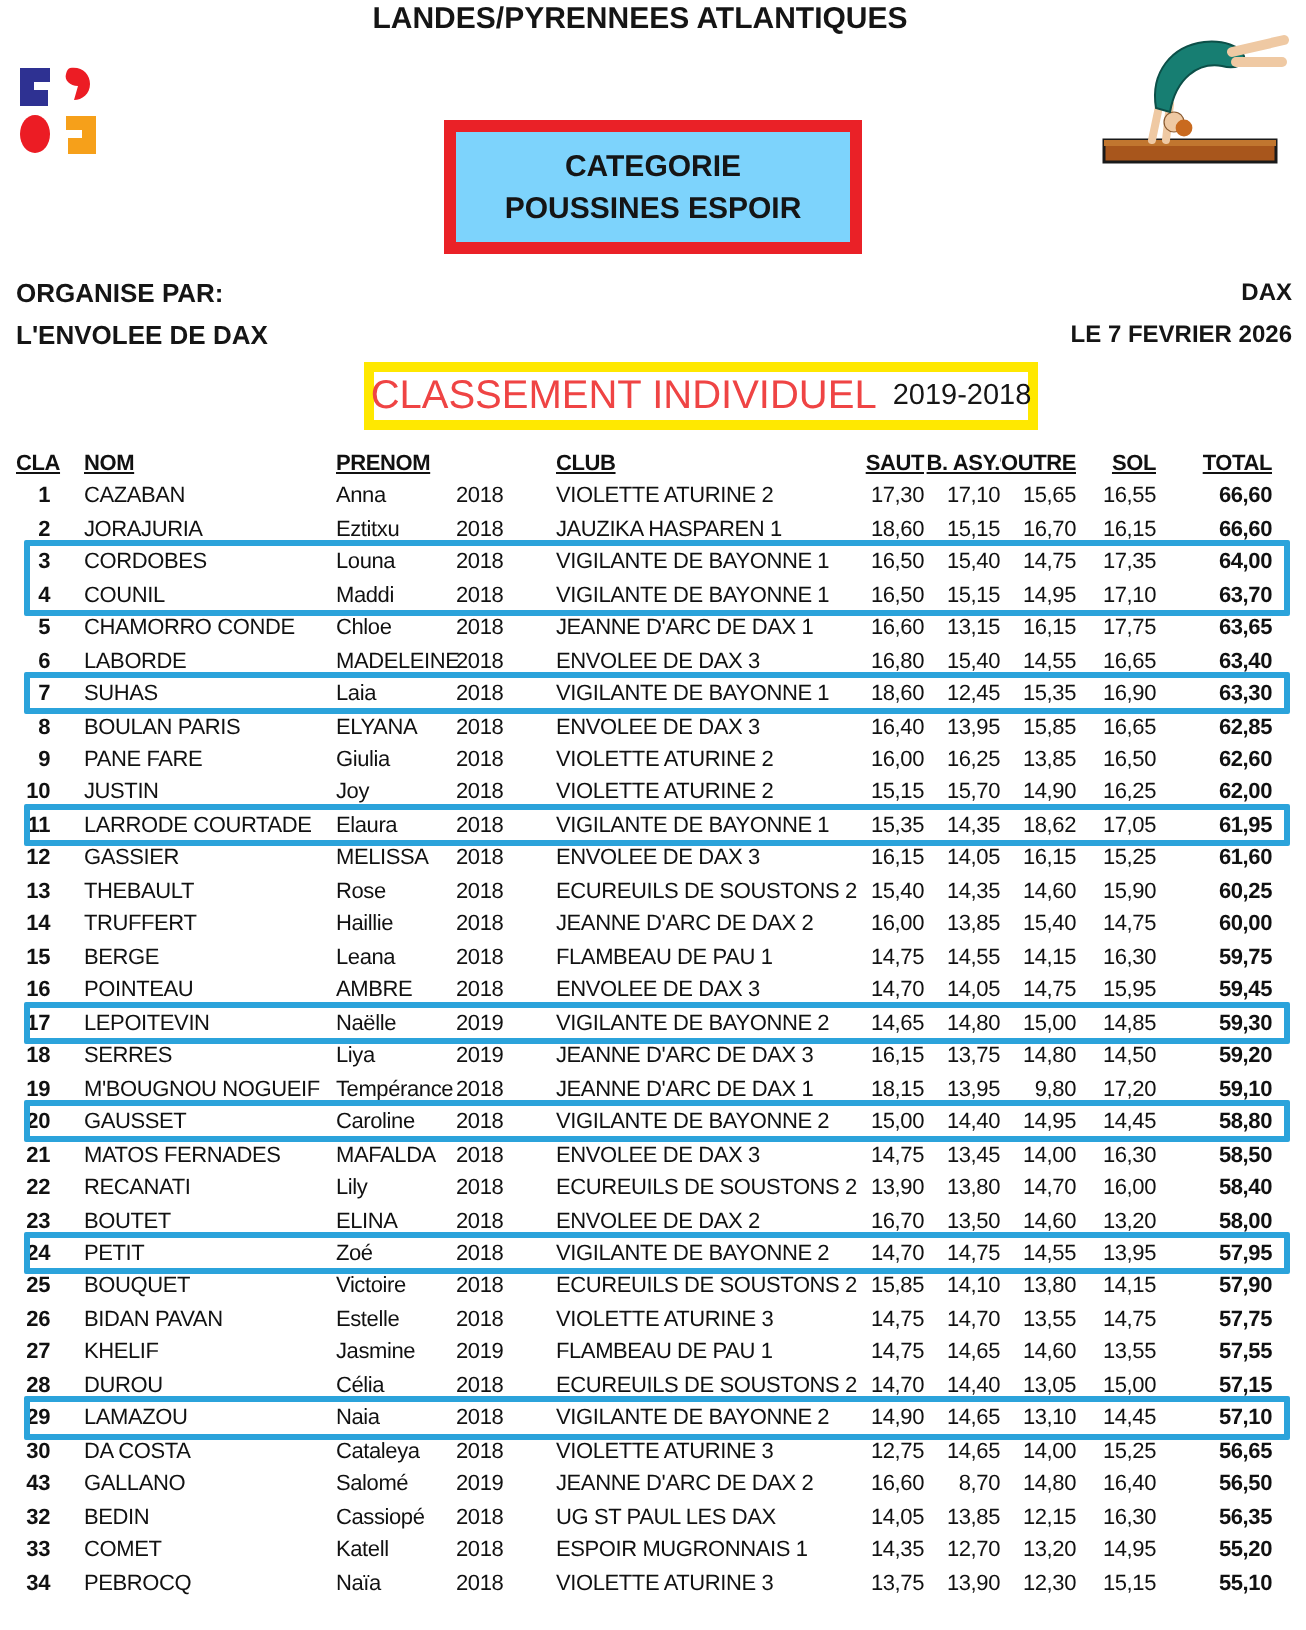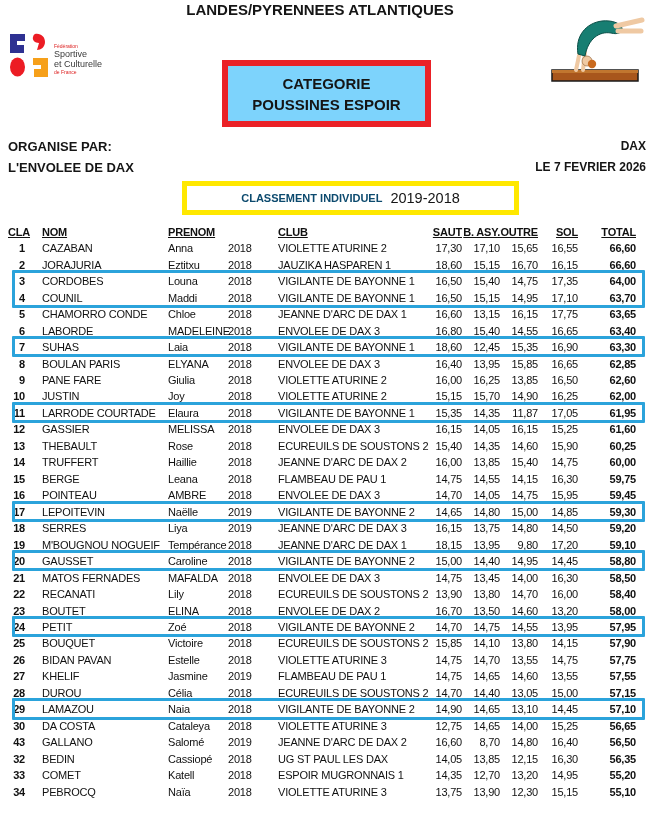--- a/index.html
+++ b/index.html
@@ -29,21 +29,21 @@
   }
   
   #organizer{left:8px;top:136px;font-weight:bold;font-size:13px;line-height:21px;color:#151515;}
   #event-place{right:7px;top:136px;text-align:right;font-weight:bold;font-size:12px;line-height:21px;color:#151515;margin-left:20px;}
   
   #ranking-box{
     left:182px;top:181px;width:337px;height:34px;box-sizing:border-box;
     border:5px solid #ffe800;background:#fff;display:flex;align-items:center;
     justify-content:center;gap:8px;white-space:nowrap;
   }
-  #ranking-title{font-weight:bold;font-size:11px;color:#0c4a6e;}
+  #ranking-title{font-weight:normal;font-size:20px;color:#ef4444;}
   #ranking-years{font-size:14.5px;color:#151515;}
   
   #results-table{left:8px;top:224px;width:628px;}
   .trow,#table-header{
     display:grid;
     grid-template-columns:22px 138px 60px 50px 152px 32px 38px 38px 40px 58px;
     height:16.47px;align-items:center;font-size:11px;letter-spacing:-0.2px;
   }
   #table-header{font-weight:bold;height:16px;text-decoration:underline;}
   .cell{white-space:nowrap;overflow:visible;}
@@ -66,26 +66,20 @@
   <div>LANDES/PYRENNEES ATLANTIQUES</div>
 </div>
 
 <div class="abs" id="fscf-logo">
   <svg id="fscf-mark" viewBox="0 0 42 46" xmlns="http://www.w3.org/2000/svg">
     <path d="M2,1 h15 v7 h-8 v4 h7 v8 h-14 z" fill="#2e3192"></path>
     <path d="M27,1 c6,-1 10,3 10,8 c0,5 -4,8 -8,8 l2,-7 c-4,0 -7,-3 -6,-6 c0.4,-1.6 1,-2.6 2,-3 z" fill="#ec1c24"></path>
     <ellipse cx="9.5" cy="34" rx="7.5" ry="9.5" fill="#ec1c24"></ellipse>
     <path d="M40,25 h-15 v7 h8 v4 h-7 v8 h14 z" fill="#f6a01a"></path>
   </svg>
-  <div id="fscf-text">
-    <div class="fscf-small">Fédération</div>
-    <div>Sportive</div>
-    <div>et Culturelle</div>
-    <div class="fscf-small">de France</div>
-  </div>
 </div>
 
 <svg class="abs" id="gymnast" viewBox="0 0 98 92" xmlns="http://www.w3.org/2000/svg">
 
   <rect x="4" y="64" width="86" height="11" fill="#a8561c" stroke="#1a1a1a" stroke-width="1.5"></rect>
   <rect x="4" y="64" width="86" height="3" fill="#c1762f"></rect>
 
   <path d="M28,64 L32,45" stroke="#efc9a3" stroke-width="4" stroke-linecap="round" fill="none"></path>
   <path d="M35,64 L37,46" stroke="#efc9a3" stroke-width="4" stroke-linecap="round" fill="none"></path>
 
@@ -252,21 +246,21 @@
         <div class="cell c9">62,00</div>
       </div>
       <div class="trow">
         <div class="cell c0">11</div>
         <div class="cell c1">LARRODE COURTADE</div>
         <div class="cell c2">Elaura</div>
         <div class="cell c3">2018</div>
         <div class="cell c4">VIGILANTE DE BAYONNE 1</div>
         <div class="cell c5">15,35</div>
         <div class="cell c6">14,35</div>
-        <div class="cell c7">11,87</div>
+        <div class="cell c7">18,62</div>
         <div class="cell c8">17,05</div>
         <div class="cell c9">61,95</div>
       </div>
       <div class="trow">
         <div class="cell c0">12</div>
         <div class="cell c1">GASSIER</div>
         <div class="cell c2">MELISSA</div>
         <div class="cell c3">2018</div>
         <div class="cell c4">ENVOLEE DE DAX 3</div>
         <div class="cell c5">16,15</div>

